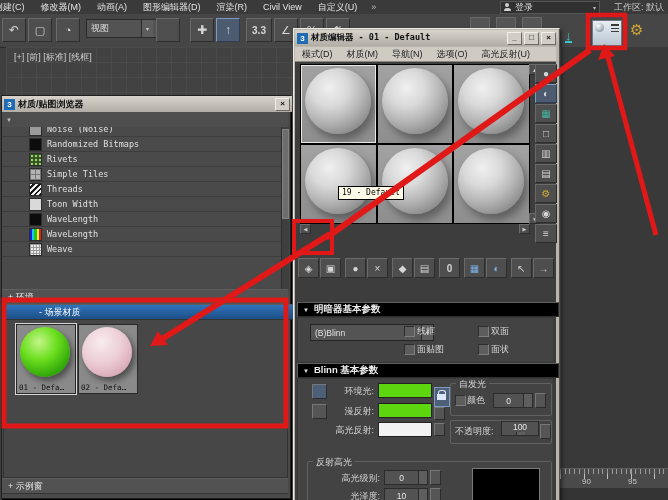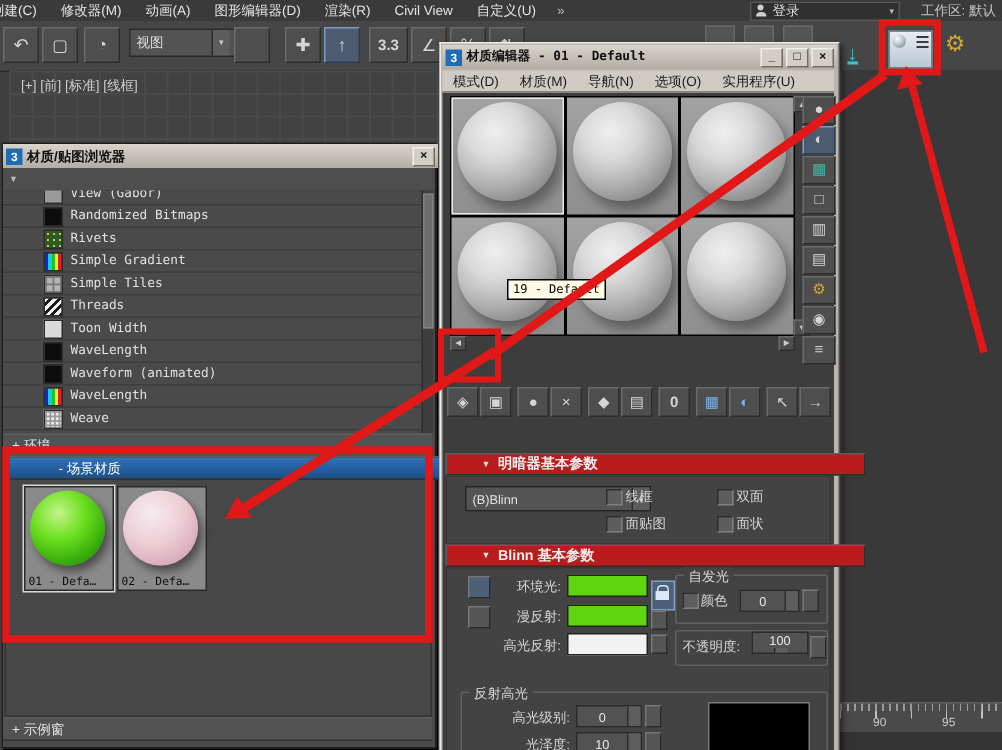--- a/index.html
+++ b/index.html
@@ -82,21 +82,21 @@
   .tooltip{background:#fdfbe8;border:1px solid #000;color:#000;font-family:"DejaVu Sans Mono",monospace;font-size:8px;line-height:12px;padding:0 3px;z-index:9;}
   .minibtn{background:#4e4e4e;border:1px solid;border-color:#6a6a6a #2d2d2d #2d2d2d #6a6a6a;color:#ccc;font-size:5px;display:flex;align-items:center;justify-content:center;}
   .vtb{display:flex;flex-direction:column;gap:1px;}
   .vtb .tbtn{width:20px;height:17px;font-size:10px;}
   .htb .tbtn{width:19px;height:18px;font-size:10px;position:absolute;top:0;}
   .namerow .pencil{width:11px;height:11px;position:relative;}
   .pencil:before{content:"";position:absolute;left:4px;top:0;width:3px;height:9px;background:#e6e6e6;transform:rotate(40deg);}
   .pencil:after{content:"";position:absolute;left:0px;top:8px;width:0;height:0;border-left:3px solid transparent;border-right:3px solid transparent;border-top:4px solid #e6e6e6;transform:rotate(40deg);}
   .mdrop{background:#545454;border:1px solid #242424;color:#e2e2e2;font-family:"DejaVu Sans Mono",monospace;font-size:8.5px;display:flex;align-items:center;padding-left:4px;}
   .stdbtn{background:#565656;border:1px solid;border-color:#7a7a7a #2b2b2b #2b2b2b #7a7a7a;color:#e2e2e2;font-family:"DejaVu Sans Mono",monospace;font-size:9px;display:flex;align-items:center;justify-content:center;}
-  .rollout{background:#b91c1c;border:1px solid;border-color:#5e5e5e #2e2e2e #2e2e2e #5e5e5e;color:#ececec;display:flex;align-items:center;padding-left:23px;font-weight:bold;font-size:9.5px;}
+  .rollout{background:#000000;border:1px solid;border-color:#5e5e5e #2e2e2e #2e2e2e #5e5e5e;color:#ececec;display:flex;align-items:center;padding-left:5px;font-weight:bold;font-size:9.5px;}
   .rollout .arr{font-size:6px;margin-right:5px;color:#ddd;}
   .rpanel{background:#434343;border:1px solid #383838;}
   .cbox{width:9px;height:9px;background:#5d5d5d;border:1px solid;border-color:#2e2e2e #7e7e7e #7e7e7e #2e2e2e;display:inline-block;}
   .clabel{color:#d5d5d5;font-size:9px;}
   .flabel{color:#d5d5d5;font-size:9px;text-align:right;}
   .swatch{border:1px solid #222;}
   .spinner{background:#525252;border:1px solid #2b2b2b;color:#e8e8e8;font-size:8.5px;display:flex;align-items:center;}
   .spinner .val{flex:1;text-align:center;}
   .spinner .spc{width:8px;height:100%;display:flex;flex-direction:column;align-items:center;justify-content:center;background:#5e5e5e;border-left:1px solid #2b2b2b;color:#bbb;font-size:4px;line-height:4px;}
   .smbtn{background:#555;border:1px solid;border-color:#777 #2b2b2b #2b2b2b #777;}
@@ -193,53 +193,45 @@
       <span class="blue3">3</span>
       <span style="flex:1;">材质/贴图浏览器</span>
       <span class="wbtn">×</span>
     </div>
     <div class="abs searchrow" style="left:0;top:16px;width:278px;height:15px;">
       <span style="font-size:6px;color:#bbb;">▼</span>
     </div>
     <div class="abs blist" style="left:0;top:31px;width:279px;height:162px;">
       <div class="brow" style="margin-top:-5px;">
           <span class="sw sw-gray"></span>
-          <span class="bname">View (Gabor)</span>
+          <span class="bname">Noise (Noise)</span>
         </div>
       <div class="brow">
           <span class="sw sw-black"></span>
           <span class="bname">Randomized Bitmaps</span>
         </div>
       <div class="brow">
           <span class="sw sw-rivets"></span>
           <span class="bname">Rivets</span>
         </div>
       <div class="brow">
-          <span class="sw sw-rainbow"></span>
-          <span class="bname">Simple Gradient</span>
-        </div>
-      <div class="brow">
           <span class="sw sw-tiles"></span>
           <span class="bname">Simple Tiles</span>
         </div>
       <div class="brow">
           <span class="sw sw-threads"></span>
           <span class="bname">Threads</span>
         </div>
       <div class="brow">
           <span class="sw sw-toon"></span>
           <span class="bname">Toon Width</span>
         </div>
       <div class="brow">
           <span class="sw sw-black"></span>
           <span class="bname">WaveLength</span>
-        </div>
-      <div class="brow">
-          <span class="sw sw-black"></span>
-          <span class="bname">Waveform (animated)</span>
         </div>
       <div class="brow">
           <span class="sw sw-rainbow"></span>
           <span class="bname">WaveLength</span>
         </div>
       <div class="brow">
           <span class="sw sw-weave"></span>
           <span class="bname">Weave</span>
         </div>
     </div>
@@ -273,21 +265,21 @@
       <span style="flex:1;font-family:'DejaVu Sans Mono',monospace;font-size:8.5px;">材质编辑器 - 01 - Default</span>
       <span class="wbtn">_</span>
       <span class="wbtn">□</span>
       <span class="wbtn">×</span>
     </div>
     <div class="abs memenu" style="left:1px;top:18px;width:261px;height:14px;">
       <span>模式(D)</span>
       <span>材质(M)</span>
       <span>导航(N)</span>
       <span>选项(O)</span>
-      <span>实用程序(U)</span>
+      <span>高光反射(U)</span>
     </div>
     <div class="abs mecontent" style="left:1px;top:32px;width:261px;height:438px;">
 
       <div class="abs slotgrid" style="left:5px;top:2px;width:228px;height:158px;">
         <div class="slot active">
             <div class="sphere sph-gray"></div>
           </div>
         <div class="slot">
             <div class="sphere sph-gray"></div>
           </div>

